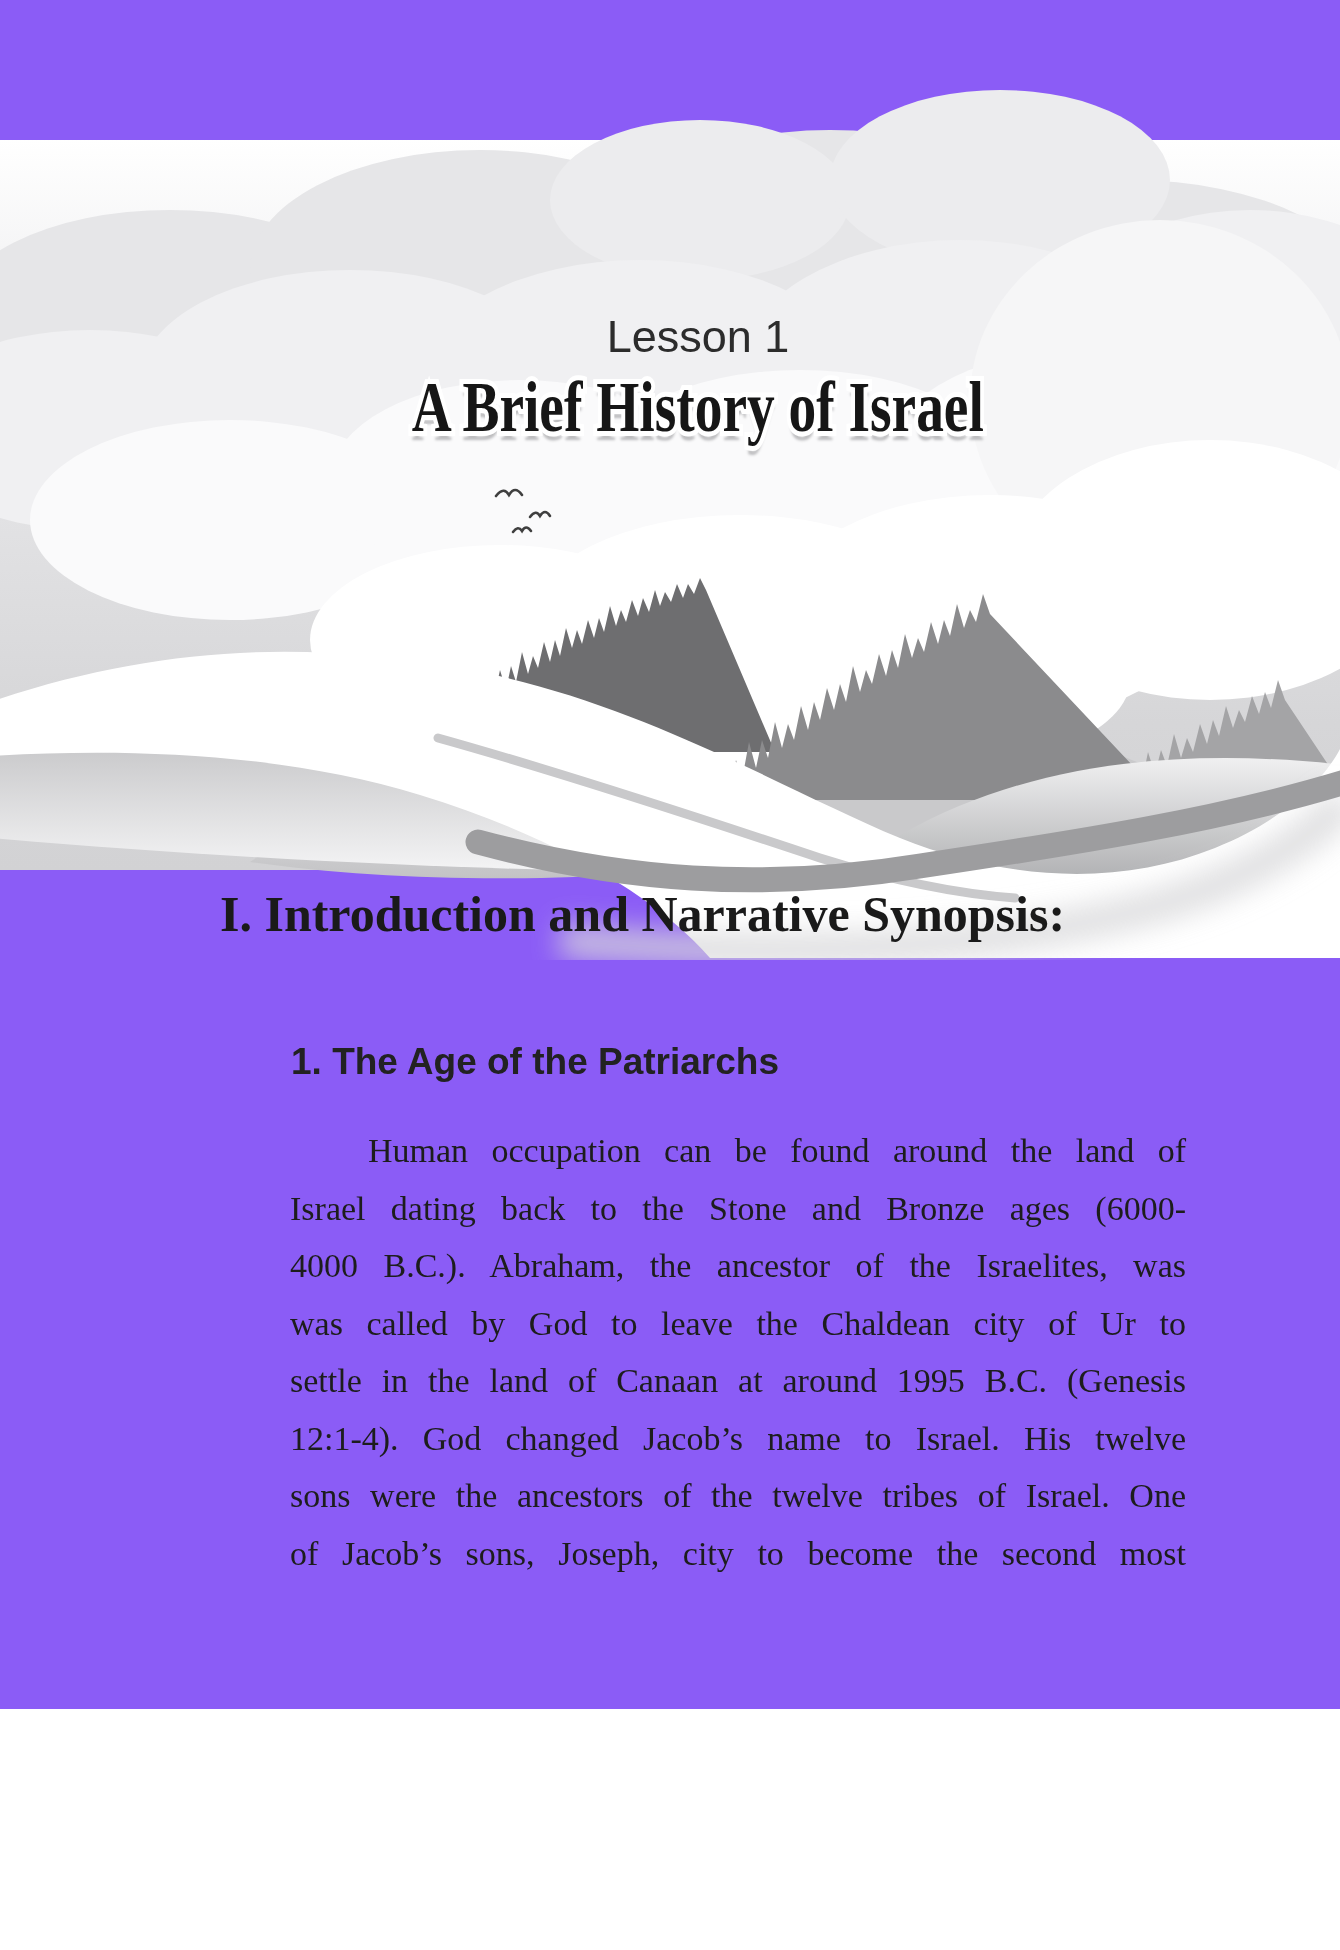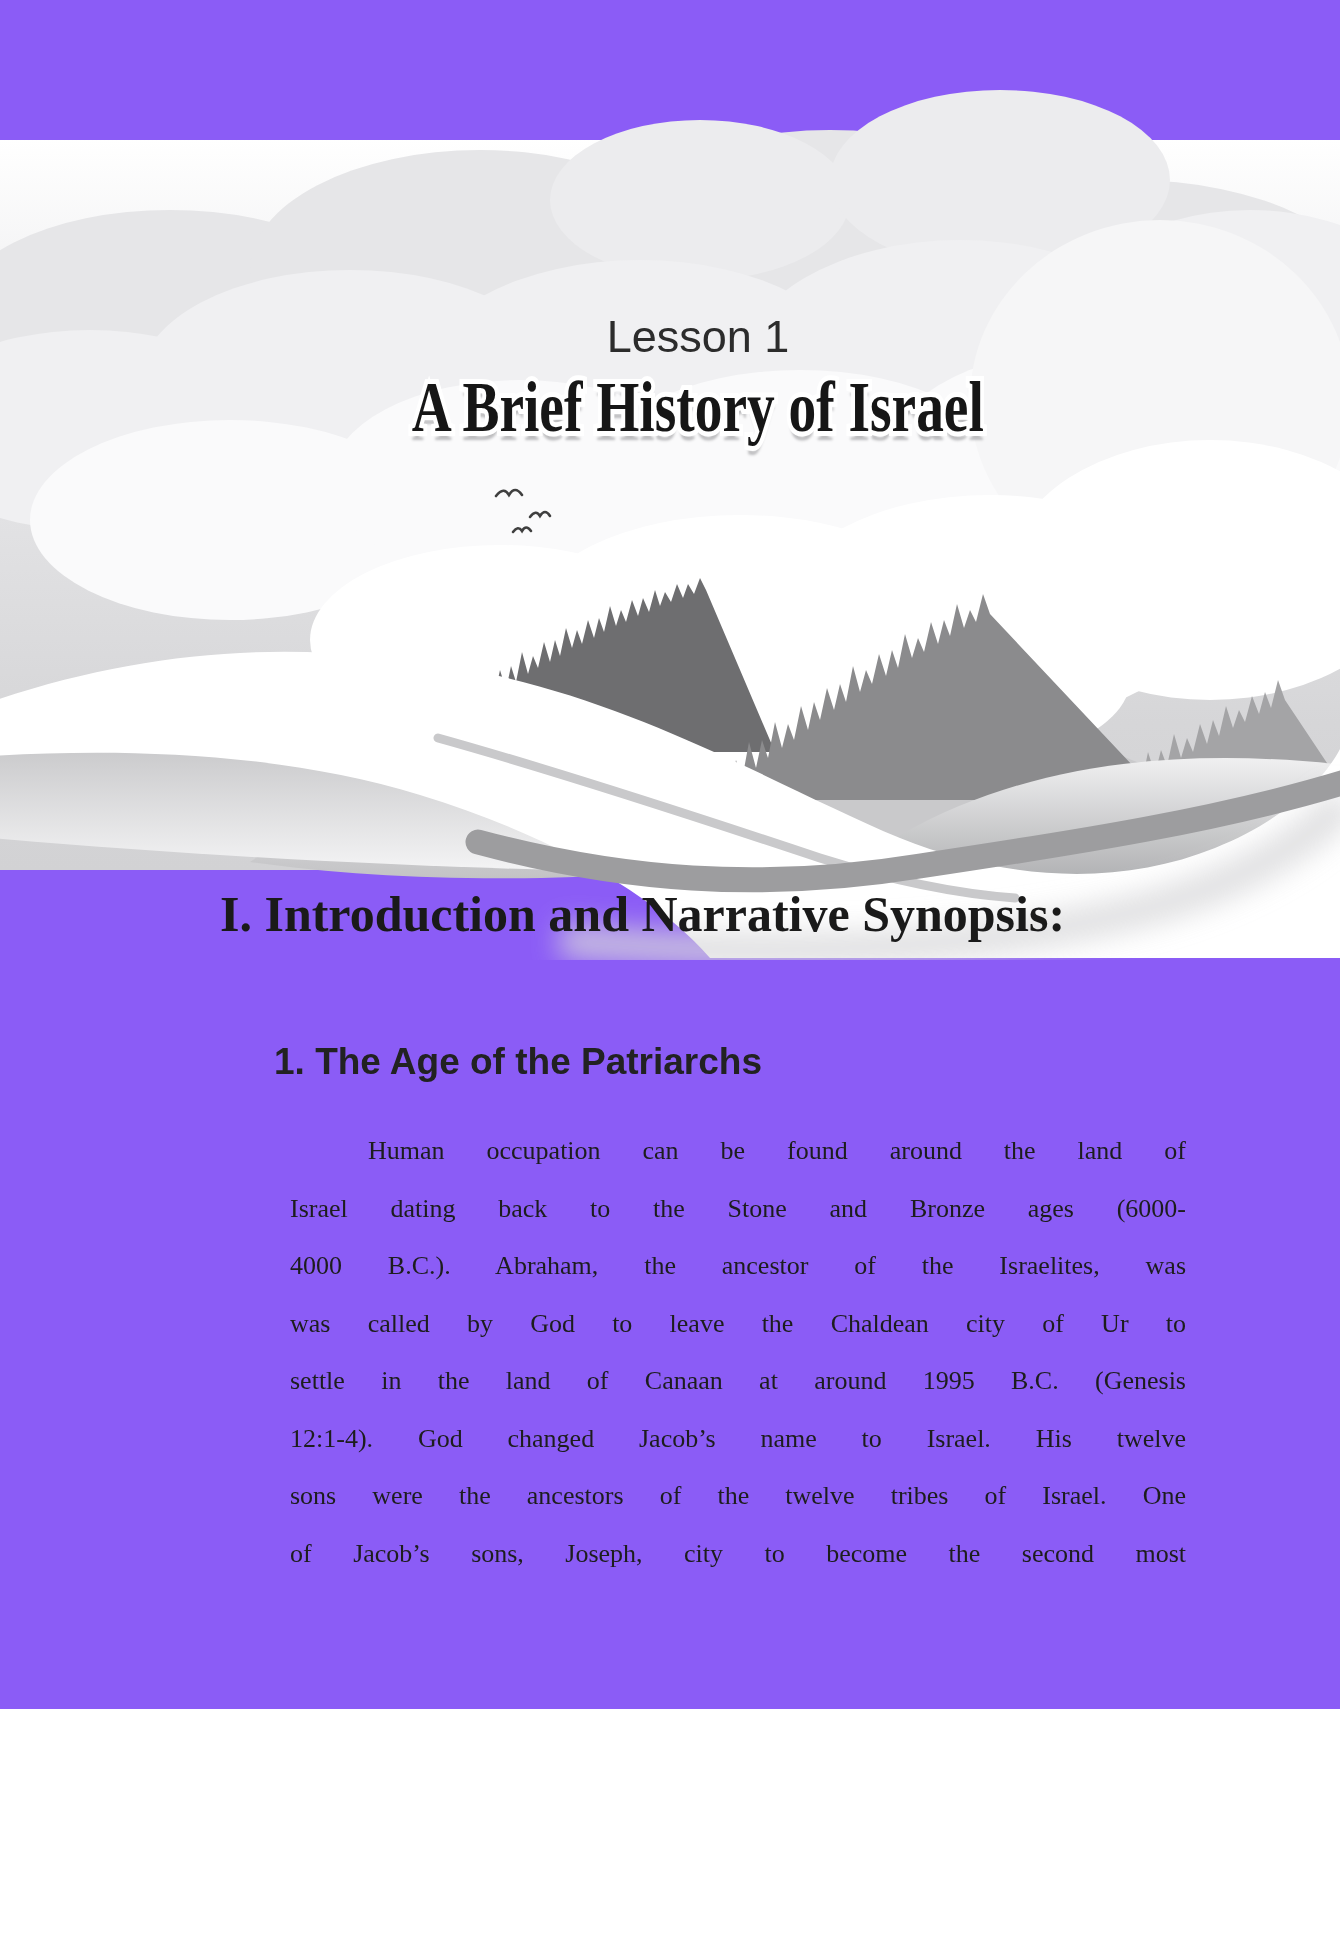--- a/index.html
+++ b/index.html
@@ -41,30 +41,30 @@
   }
   
   .section-heading{
     position:absolute;left:220px;top:884px;
     font-family:"Liberation Serif", serif;
     font-weight:bold;font-size:50px;line-height:1.2;color:#1a1a1a;
     white-space:nowrap;
   }
   
   .subsection-heading{
-    position:absolute;left:274px;top:1040px;
+    position:absolute;left:291px;top:1040px;
     font-family:"Liberation Sans", sans-serif;
     font-weight:bold;font-size:37px;line-height:1.2;color:#222222;
     white-space:nowrap;
   }
   
   .body-paragraph{
     position:absolute;left:290px;top:1122px;width:896px;
     font-family:"Liberation Serif", serif;
-    font-size:26px;color:#1d1d1d;
+    font-size:34px;color:#1d1d1d;
   }
   .body-line{
     height:57.5px;line-height:57.5px;
     text-align:justify;text-align-last:justify;
     white-space:normal;
     overflow:visible;
   }
   .body-line.indent{padding-left:78px;}
   
   .footer{position:absolute;left:32px;right:0;top:1789px;text-align:center;}

